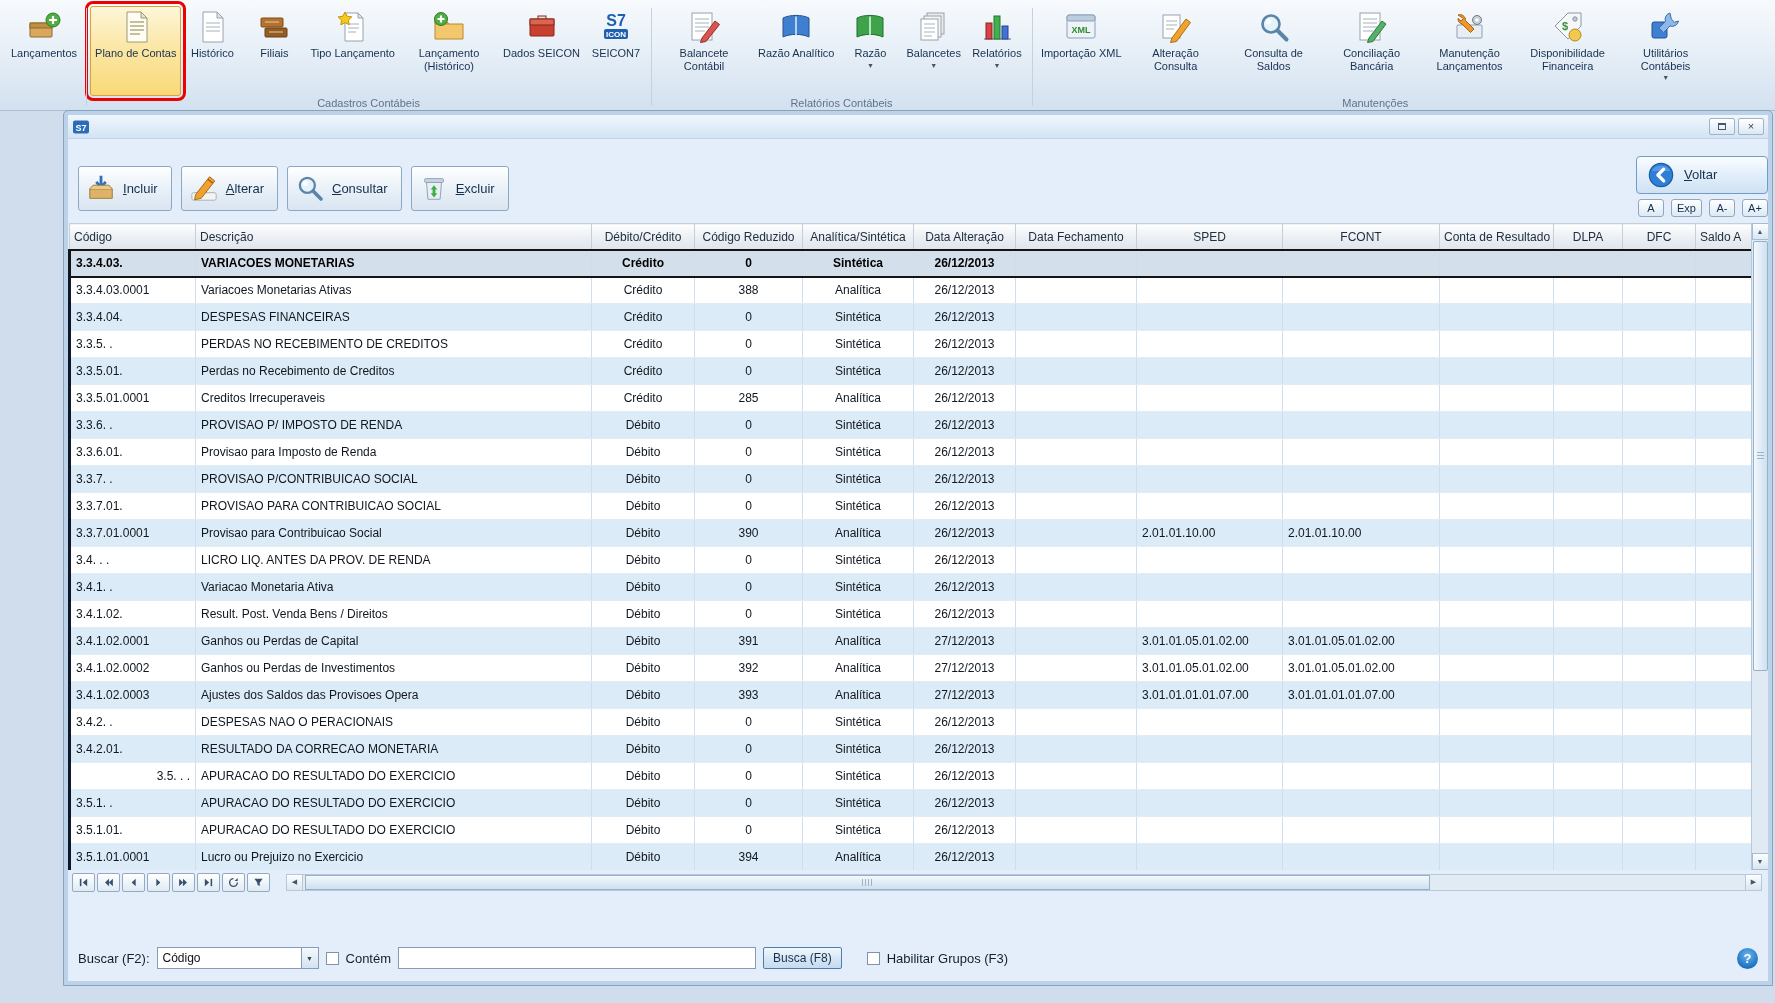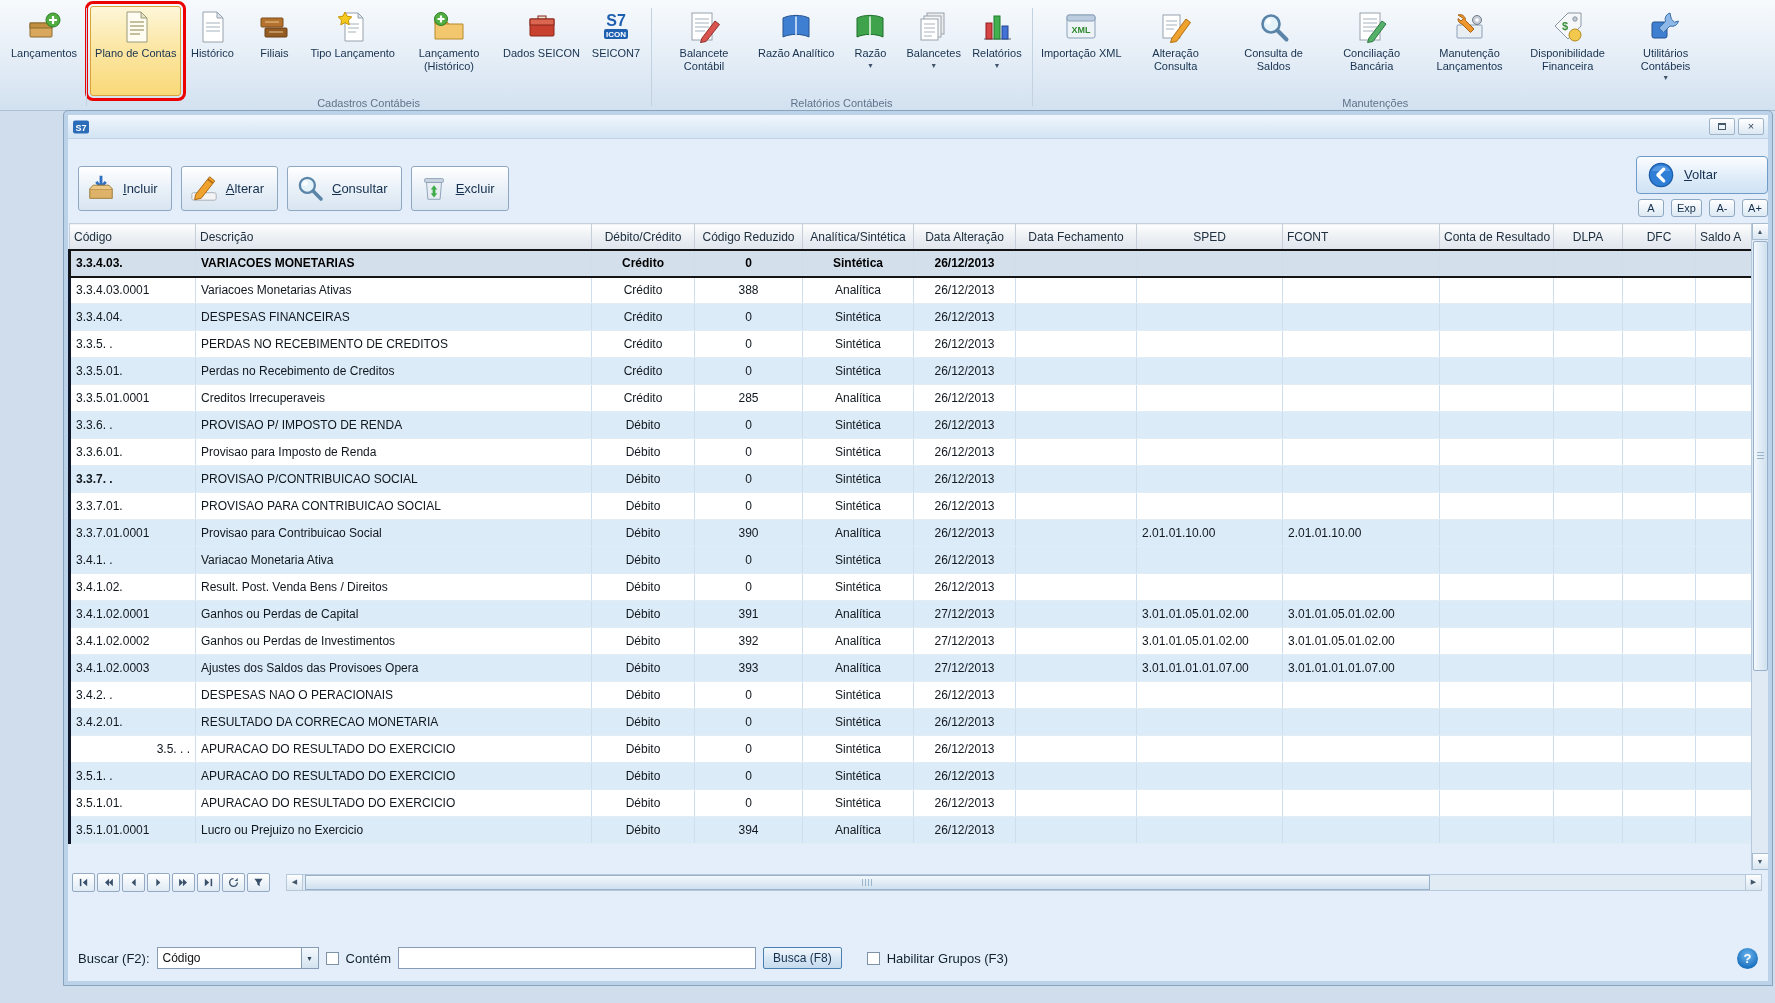--- a/index.html
+++ b/index.html
@@ -395,21 +395,21 @@
         <thead>
             <tr>
               <th style="width: 126px; text-align: left;">Código</th>
               <th style="width: 396px; text-align: left;">Descrição</th>
               <th style="width: 103px; text-align: center;">Débito/Crédito</th>
               <th style="width: 108px; text-align: center;">Código Reduzido</th>
               <th style="width: 111px; text-align: center;">Analítica/Sintética</th>
               <th style="width: 102px; text-align: center;">Data Alteração</th>
               <th style="width: 121px; text-align: center;">Data Fechamento</th>
               <th style="width: 146px; text-align: center;">SPED</th>
-              <th style="width: 157px; text-align: left;">FCONT</th>
+              <th style="width: 157px; text-align: center;">FCONT</th>
               <th style="width: 114px; text-align: center;">Conta de Resultado</th>
               <th style="width: 69px; text-align: center;">DLPA</th>
               <th style="width: 73px; text-align: center;">DFC</th>
               <th style="width: 57px; text-align: left;">Saldo A</th>
             </tr>
           </thead>
         <tbody>
             <tr class="sel">
               <td style="text-align: left;">3.3.4.03.</td>
               <td style="text-align: left;">VARIACOES MONETARIAS</td>
@@ -524,21 +524,21 @@
               <td style="text-align: center;">26/12/2013</td>
               <td style="text-align: center;"></td>
               <td style="text-align: left;"></td>
               <td style="text-align: left;"></td>
               <td style="text-align: left;"></td>
               <td style="text-align: left;"></td>
               <td style="text-align: left;"></td>
               <td style="text-align: left;"></td>
             </tr>
             <tr class="alt">
-              <td style="text-align: left; font-weight: bold;">3.3.7. .</td>
+              <td style="text-align: left;">3.3.7. .</td>
               <td style="text-align: left;">PROVISAO P/CONTRIBUICAO SOCIAL</td>
               <td style="text-align: center;">Débito</td>
               <td style="text-align: center;">0</td>
               <td style="text-align: center;">Sintética</td>
               <td style="text-align: center;">26/12/2013</td>
               <td style="text-align: center;"></td>
               <td style="text-align: left;"></td>
               <td style="text-align: left;"></td>
               <td style="text-align: left;"></td>
               <td style="text-align: left;"></td>
@@ -563,20 +563,35 @@
             <tr class="alt">
               <td style="text-align: left;">3.3.7.01.0001</td>
               <td style="text-align: left;">Provisao para Contribuicao Social</td>
               <td style="text-align: center;">Débito</td>
               <td style="text-align: center;">390</td>
               <td style="text-align: center;">Analítica</td>
               <td style="text-align: center;">26/12/2013</td>
               <td style="text-align: center;"></td>
               <td style="text-align: left;">2.01.01.10.00</td>
               <td style="text-align: left;">2.01.01.10.00</td>
+              <td style="text-align: left;"></td>
+              <td style="text-align: left;"></td>
+              <td style="text-align: left;"></td>
+              <td style="text-align: left;"></td>
+            </tr>
+            <tr>
+              <td style="text-align: left;">3.4. . .</td>
+              <td style="text-align: left;">LICRO LIQ. ANTES DA PROV. DE RENDA</td>
+              <td style="text-align: center;">Débito</td>
+              <td style="text-align: center;">0</td>
+              <td style="text-align: center;">Sintética</td>
+              <td style="text-align: center;">26/12/2013</td>
+              <td style="text-align: center;"></td>
+              <td style="text-align: left;"></td>
+              <td style="text-align: left;"></td>
               <td style="text-align: left;"></td>
               <td style="text-align: left;"></td>
               <td style="text-align: left;"></td>
               <td style="text-align: left;"></td>
             </tr>
             <tr class="alt">
               <td style="text-align: left;">3.4.1. .</td>
               <td style="text-align: left;">Variacao Monetaria Ativa</td>
               <td style="text-align: center;">Débito</td>
               <td style="text-align: center;">0</td>

